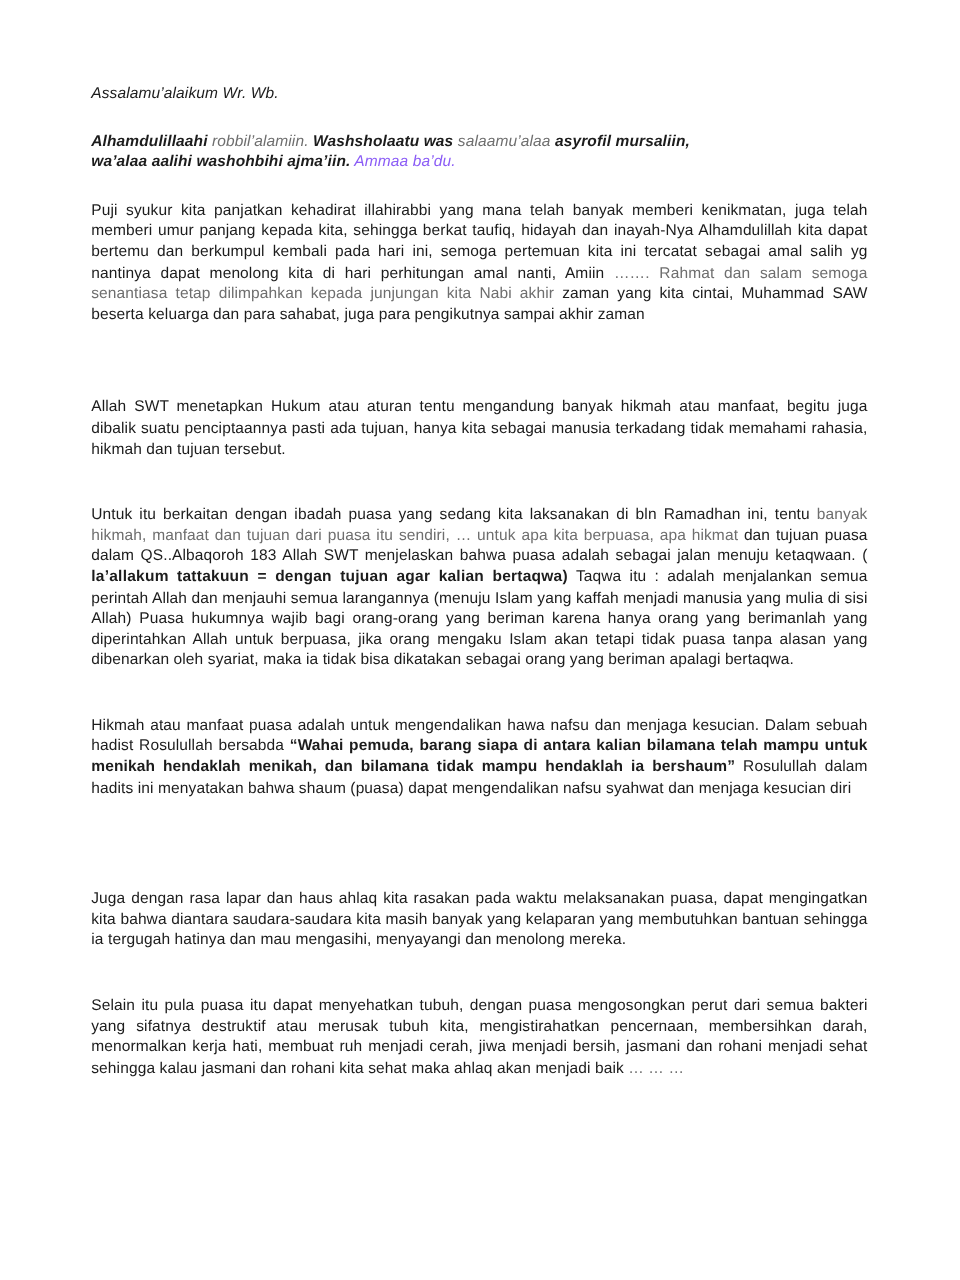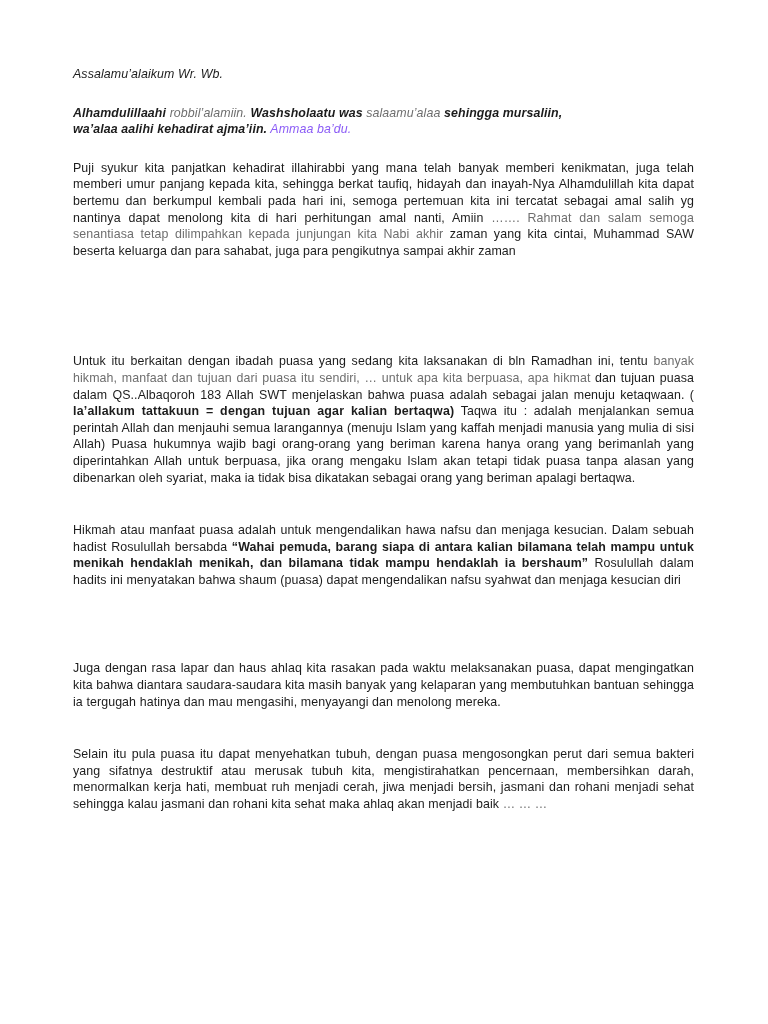--- a/index.html
+++ b/index.html
@@ -71,36 +71,39 @@
       <span>Assalamu’alaikum Wr. Wb.</span>
     </p>
 
     <div class="gap-md"></div>
 
     <p class="para nojust salam">
       <b>Alhamdulillaahi</b>
       <span class="light">robbil’alamiin.</span>
       <b>Washsholaatu was</b>
       <span class="light">salaamu’alaa</span>
-      <b>sehingga mursaliin,</b><br>
-      <b>wa’alaa aalihi kehadirat ajma’iin.</b>
+      <b>asyrofil mursaliin,</b><br>
+      <b>wa’alaa aalihi washohbihi ajma’iin.</b>
       <span class="semilight">Ammaa ba’du.</span>
     </p>
 
     <div class="gap-md"></div>
 
     <p class="para">
       <span>Puji syukur kita panjatkan kehadirat illahirabbi yang mana telah banyak memberi kenikmatan, juga telah memberi umur panjang kepada kita, sehingga berkat taufiq, hidayah dan inayah-Nya Alhamdulillah kita dapat bertemu dan berkumpul kembali pada hari ini, semoga pertemuan kita ini tercatat sebagai amal salih yg nantinya dapat menolong kita di hari perhitungan amal nanti, Amiin </span><span class="light">……. Rahmat dan salam semoga senantiasa tetap dilimpahkan kepada junjungan kita Nabi akhir</span><span> zaman yang kita cintai, Muhammad SAW beserta keluarga dan para sahabat, juga para pengikutnya sampai akhir zaman</span>
     </p>
 
     <div class="gap-xl"></div>
 
 
     <div class="gap-md"></div>
 
+    <p class="para">
+      <span>Allah SWT menetapkan Hukum atau aturan  tentu mengandung banyak hikmah atau manfaat, begitu juga dibalik suatu penciptaannya pasti ada tujuan, hanya kita sebagai manusia terkadang tidak memahami rahasia, hikmah dan tujuan tersebut.</span>
+    </p>
 
     <div class="gap-xl"></div>
 
     <p class="para">
       <span>Untuk itu berkaitan dengan ibadah puasa yang sedang kita laksanakan di bln Ramadhan ini, tentu </span><span class="light">banyak hikmah, manfaat dan tujuan dari puasa itu sendiri, … untuk apa kita berpuasa, apa hikmat</span><span> dan tujuan puasa  dalam QS..Albaqoroh 183 Allah SWT menjelaskan bahwa puasa adalah sebagai jalan menuju ketaqwaan. ( </span><b class="bsp">la’allakum  tattakuun =  dengan  tujuan  agar  kalian bertaqwa)</b><span> Taqwa itu : adalah menjalankan semua perintah Allah dan menjauhi semua larangannya (menuju Islam yang kaffah menjadi manusia yang mulia di sisi Allah) Puasa hukumnya wajib  bagi orang-orang yang beriman karena hanya orang yang berimanlah yang diperintahkan Allah untuk berpuasa, jika orang mengaku Islam akan tetapi tidak puasa tanpa alasan yang dibenarkan oleh syariat, maka ia tidak bisa dikatakan sebagai orang yang beriman apalagi bertaqwa.</span>
     </p>
 
     <div class="gap-xl"></div>
 
     <p class="para">

